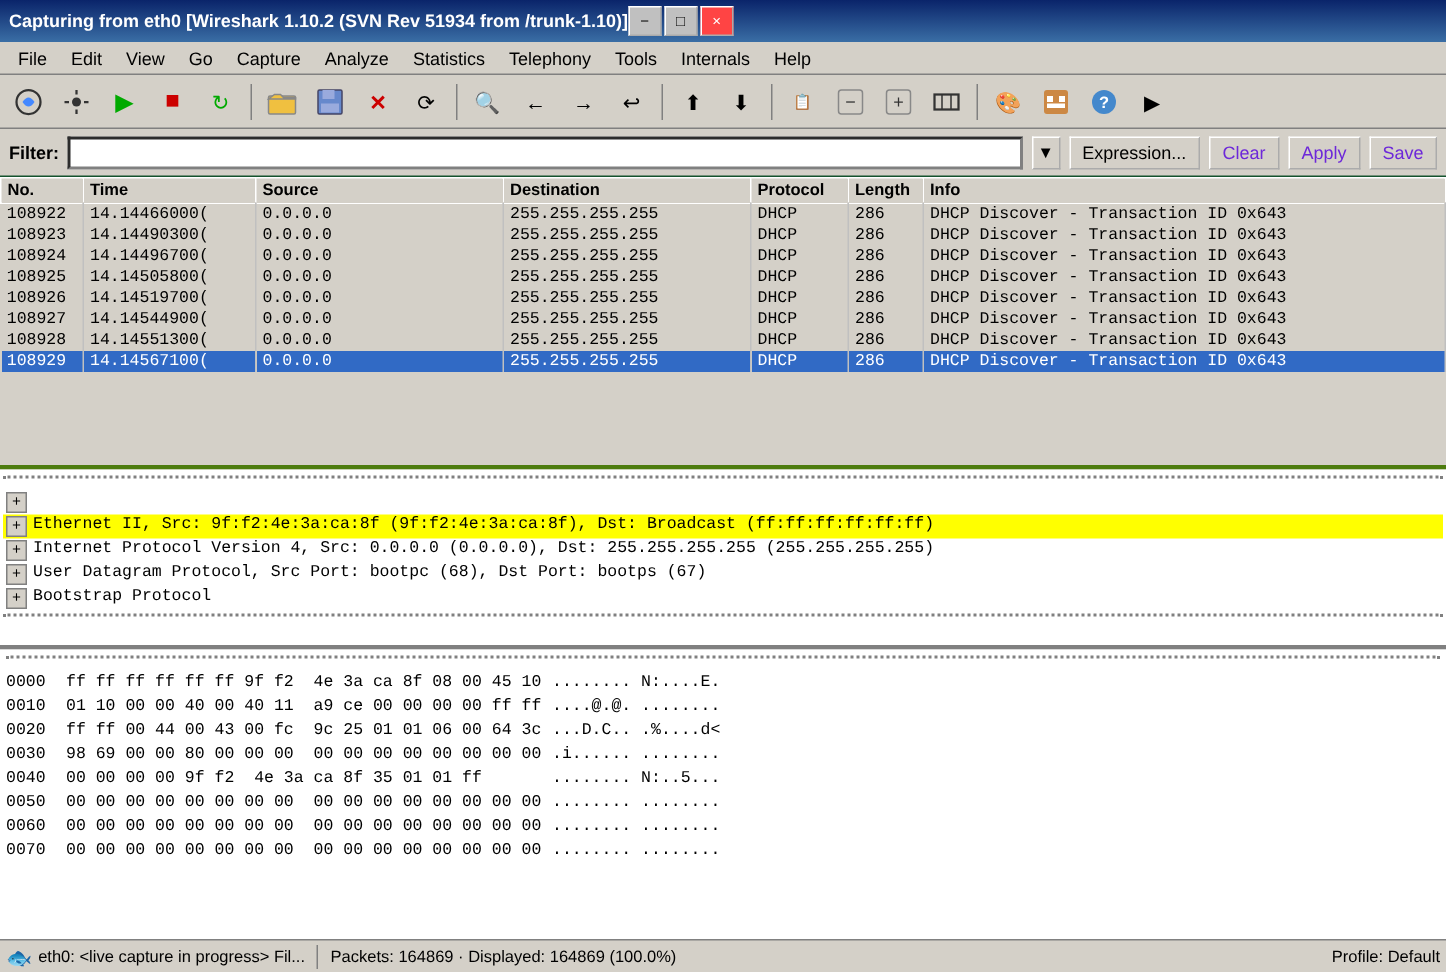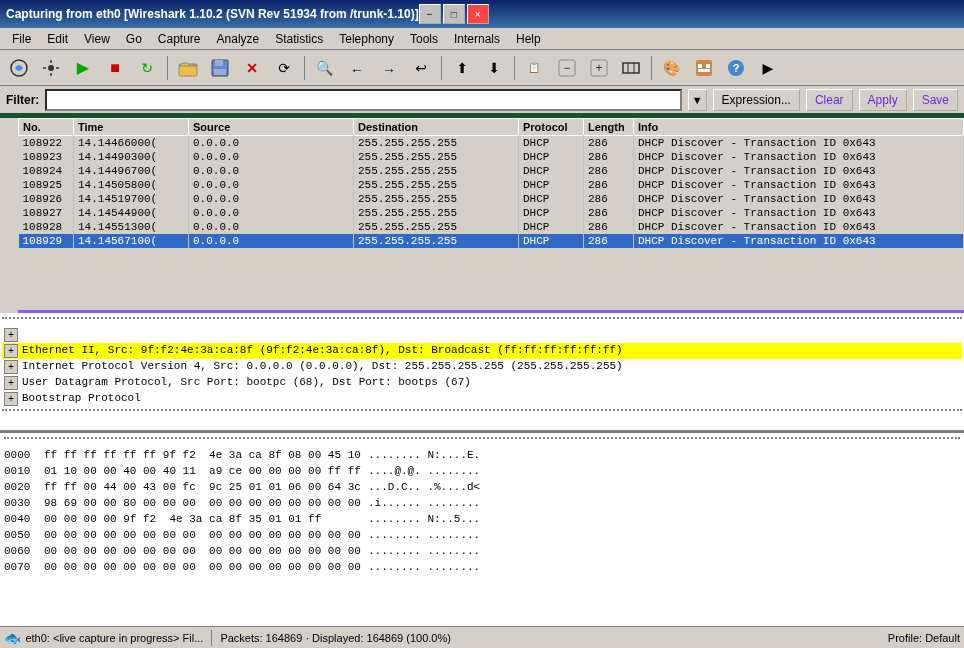--- a/index.html
+++ b/index.html
@@ -86,21 +86,21 @@
     .tb-separator {
       width: 1px;
       height: 24px;
       background: #808080;
       margin: 0 3px;
     }
 
     
     .filter-bar {
       background: #d4d0c8;
-      border-bottom: 5px solid #14532d;
+      border-bottom: 1px solid #14532d;
       display: flex;
       align-items: center;
       height: 32px;
       padding: 2px 6px;
       gap: 6px;
     }
     .filter-label {
       font-family: 'Segoe UI', Tahoma, sans-serif;
       font-size: 12px;
       font-weight: bold;
@@ -132,24 +132,23 @@
       font-size: 12px;
     }
     .filter-btn.disabled {
       color: #6d28d9;
     }
 
     
     .packet-list-container {
       flex: 0 0 195px;
       overflow: hidden;
-      border-bottom: 3px solid #8b5cf6;
+      border-bottom: 3px solid #4d7c0f;
       display: flex;
       flex-direction: column;
-      margin-left: 18px;
     }
     .packet-table {
       width: 100%;
       border-collapse: collapse;
       font-family: 'Courier New', monospace;
       font-size: 11px;
     }
     .packet-table thead {
       background: #d4d0c8;
       position: sticky;

